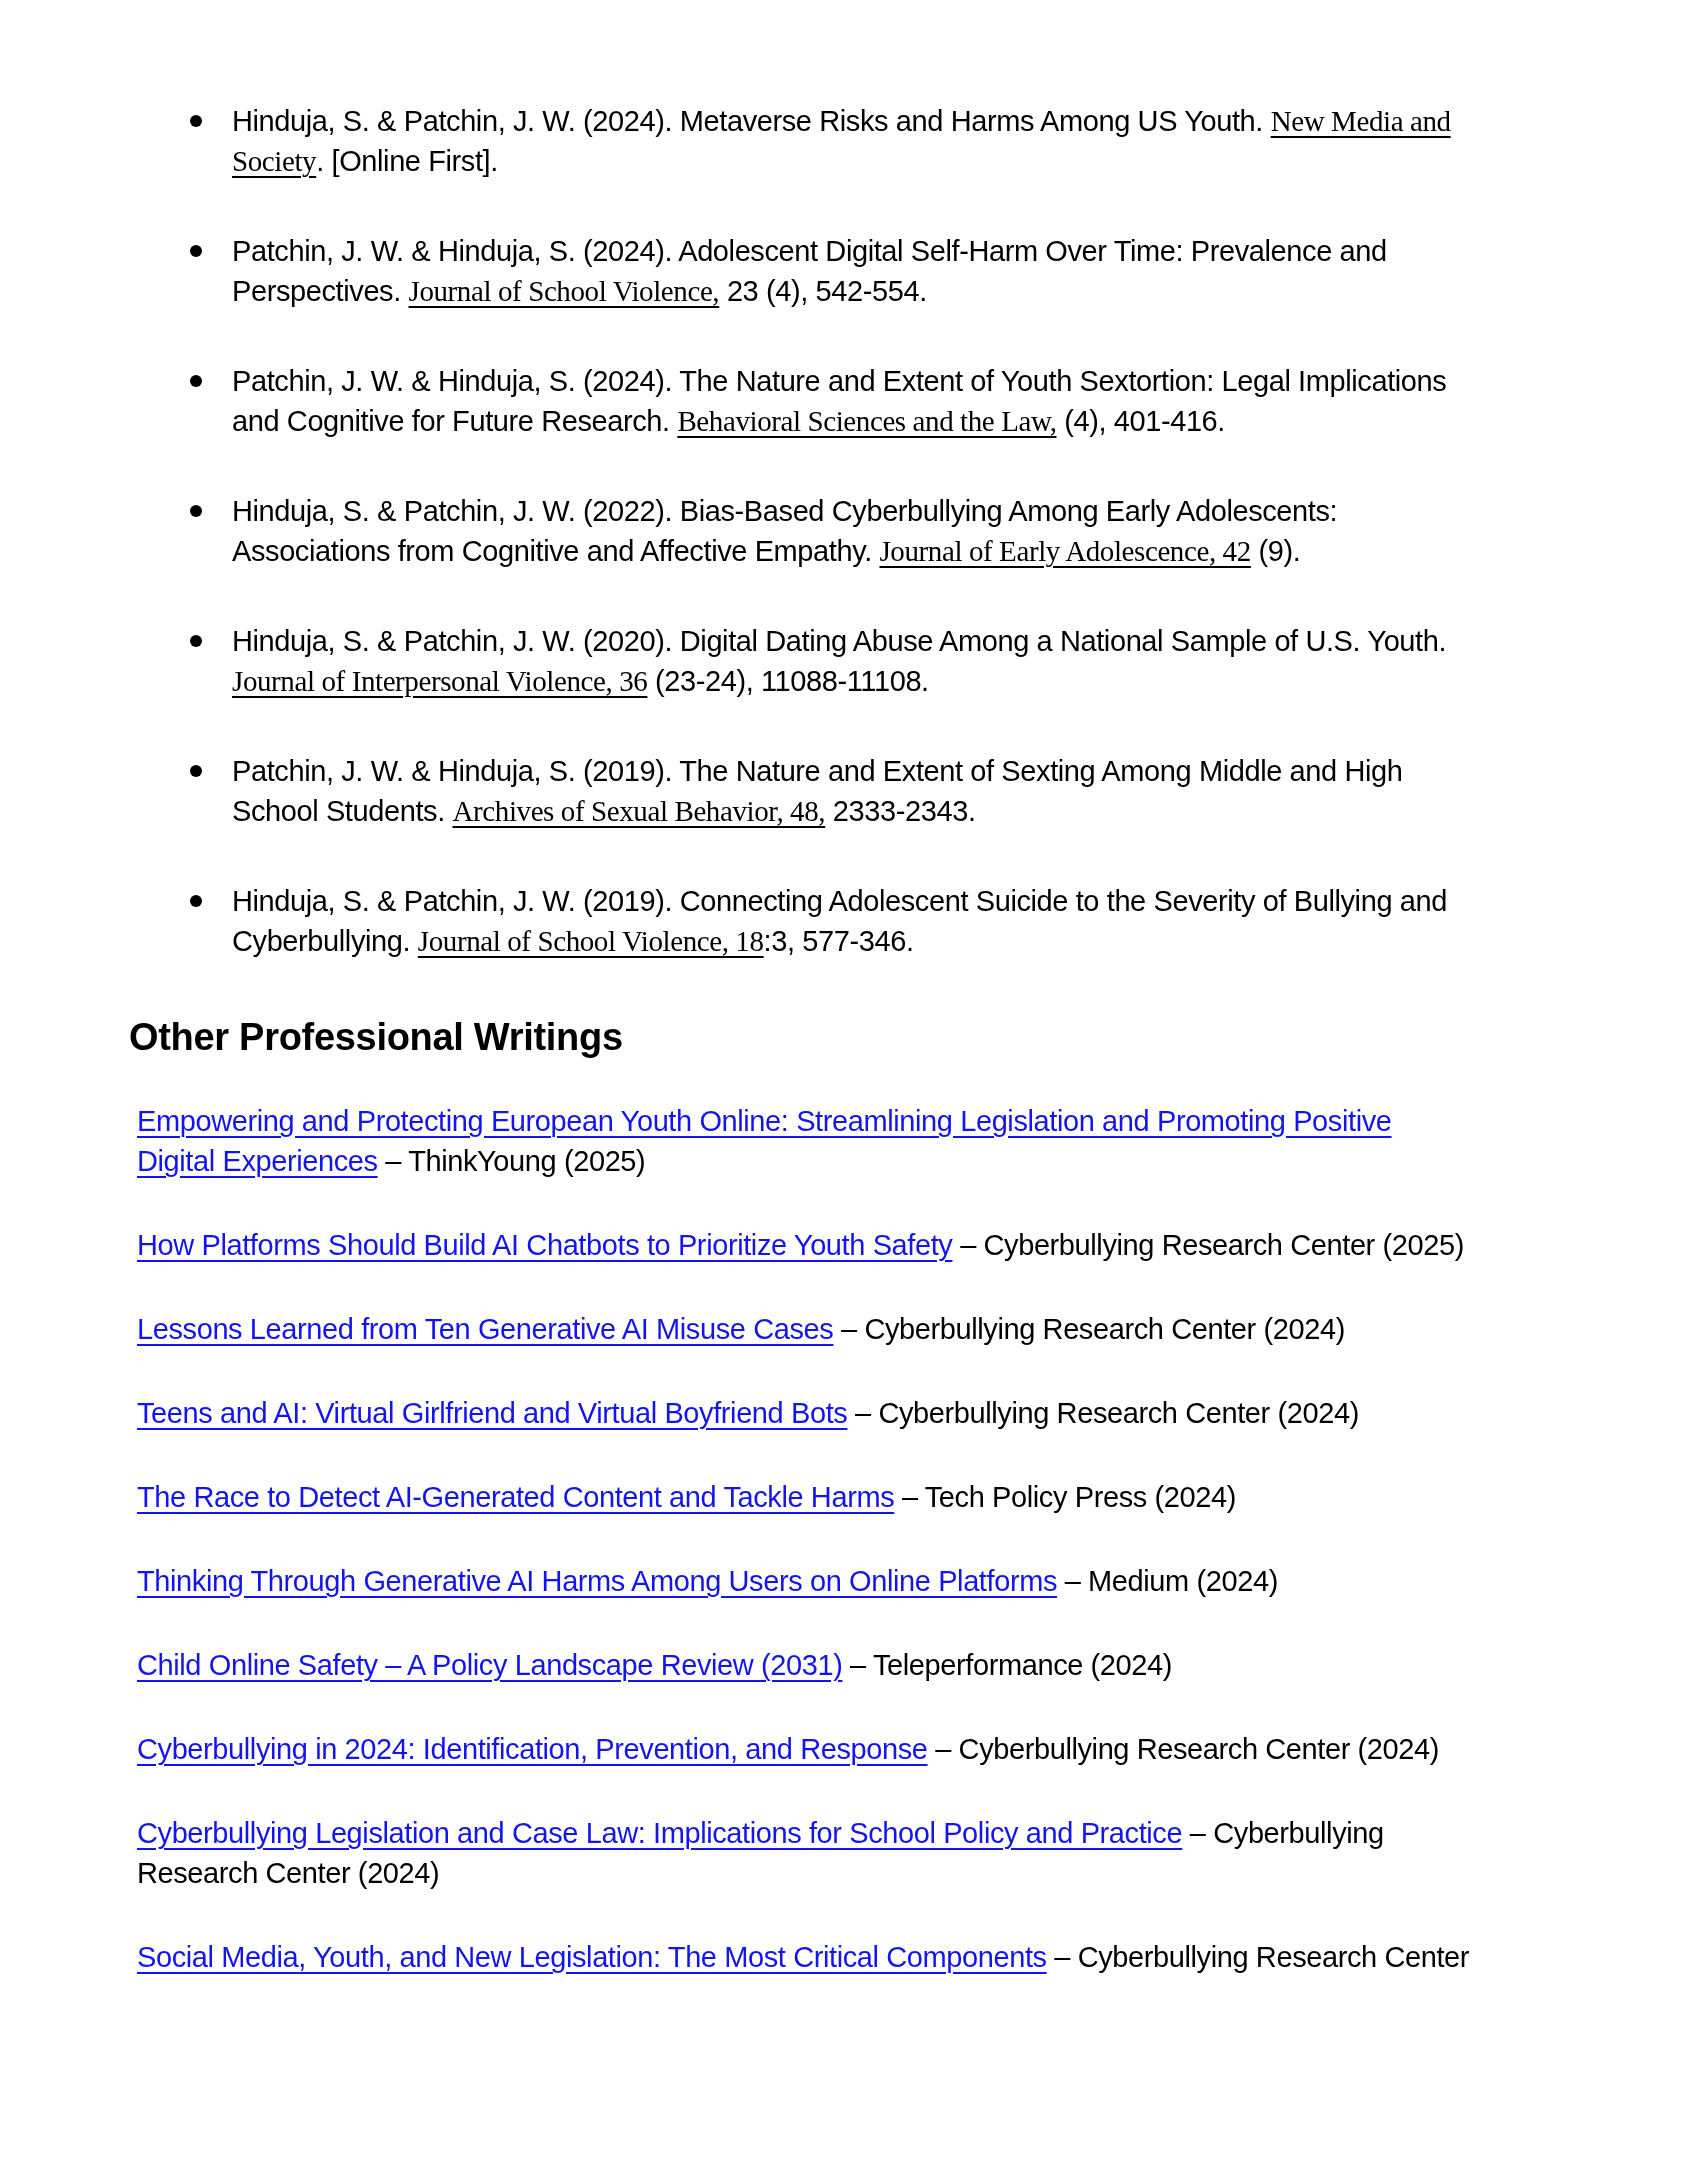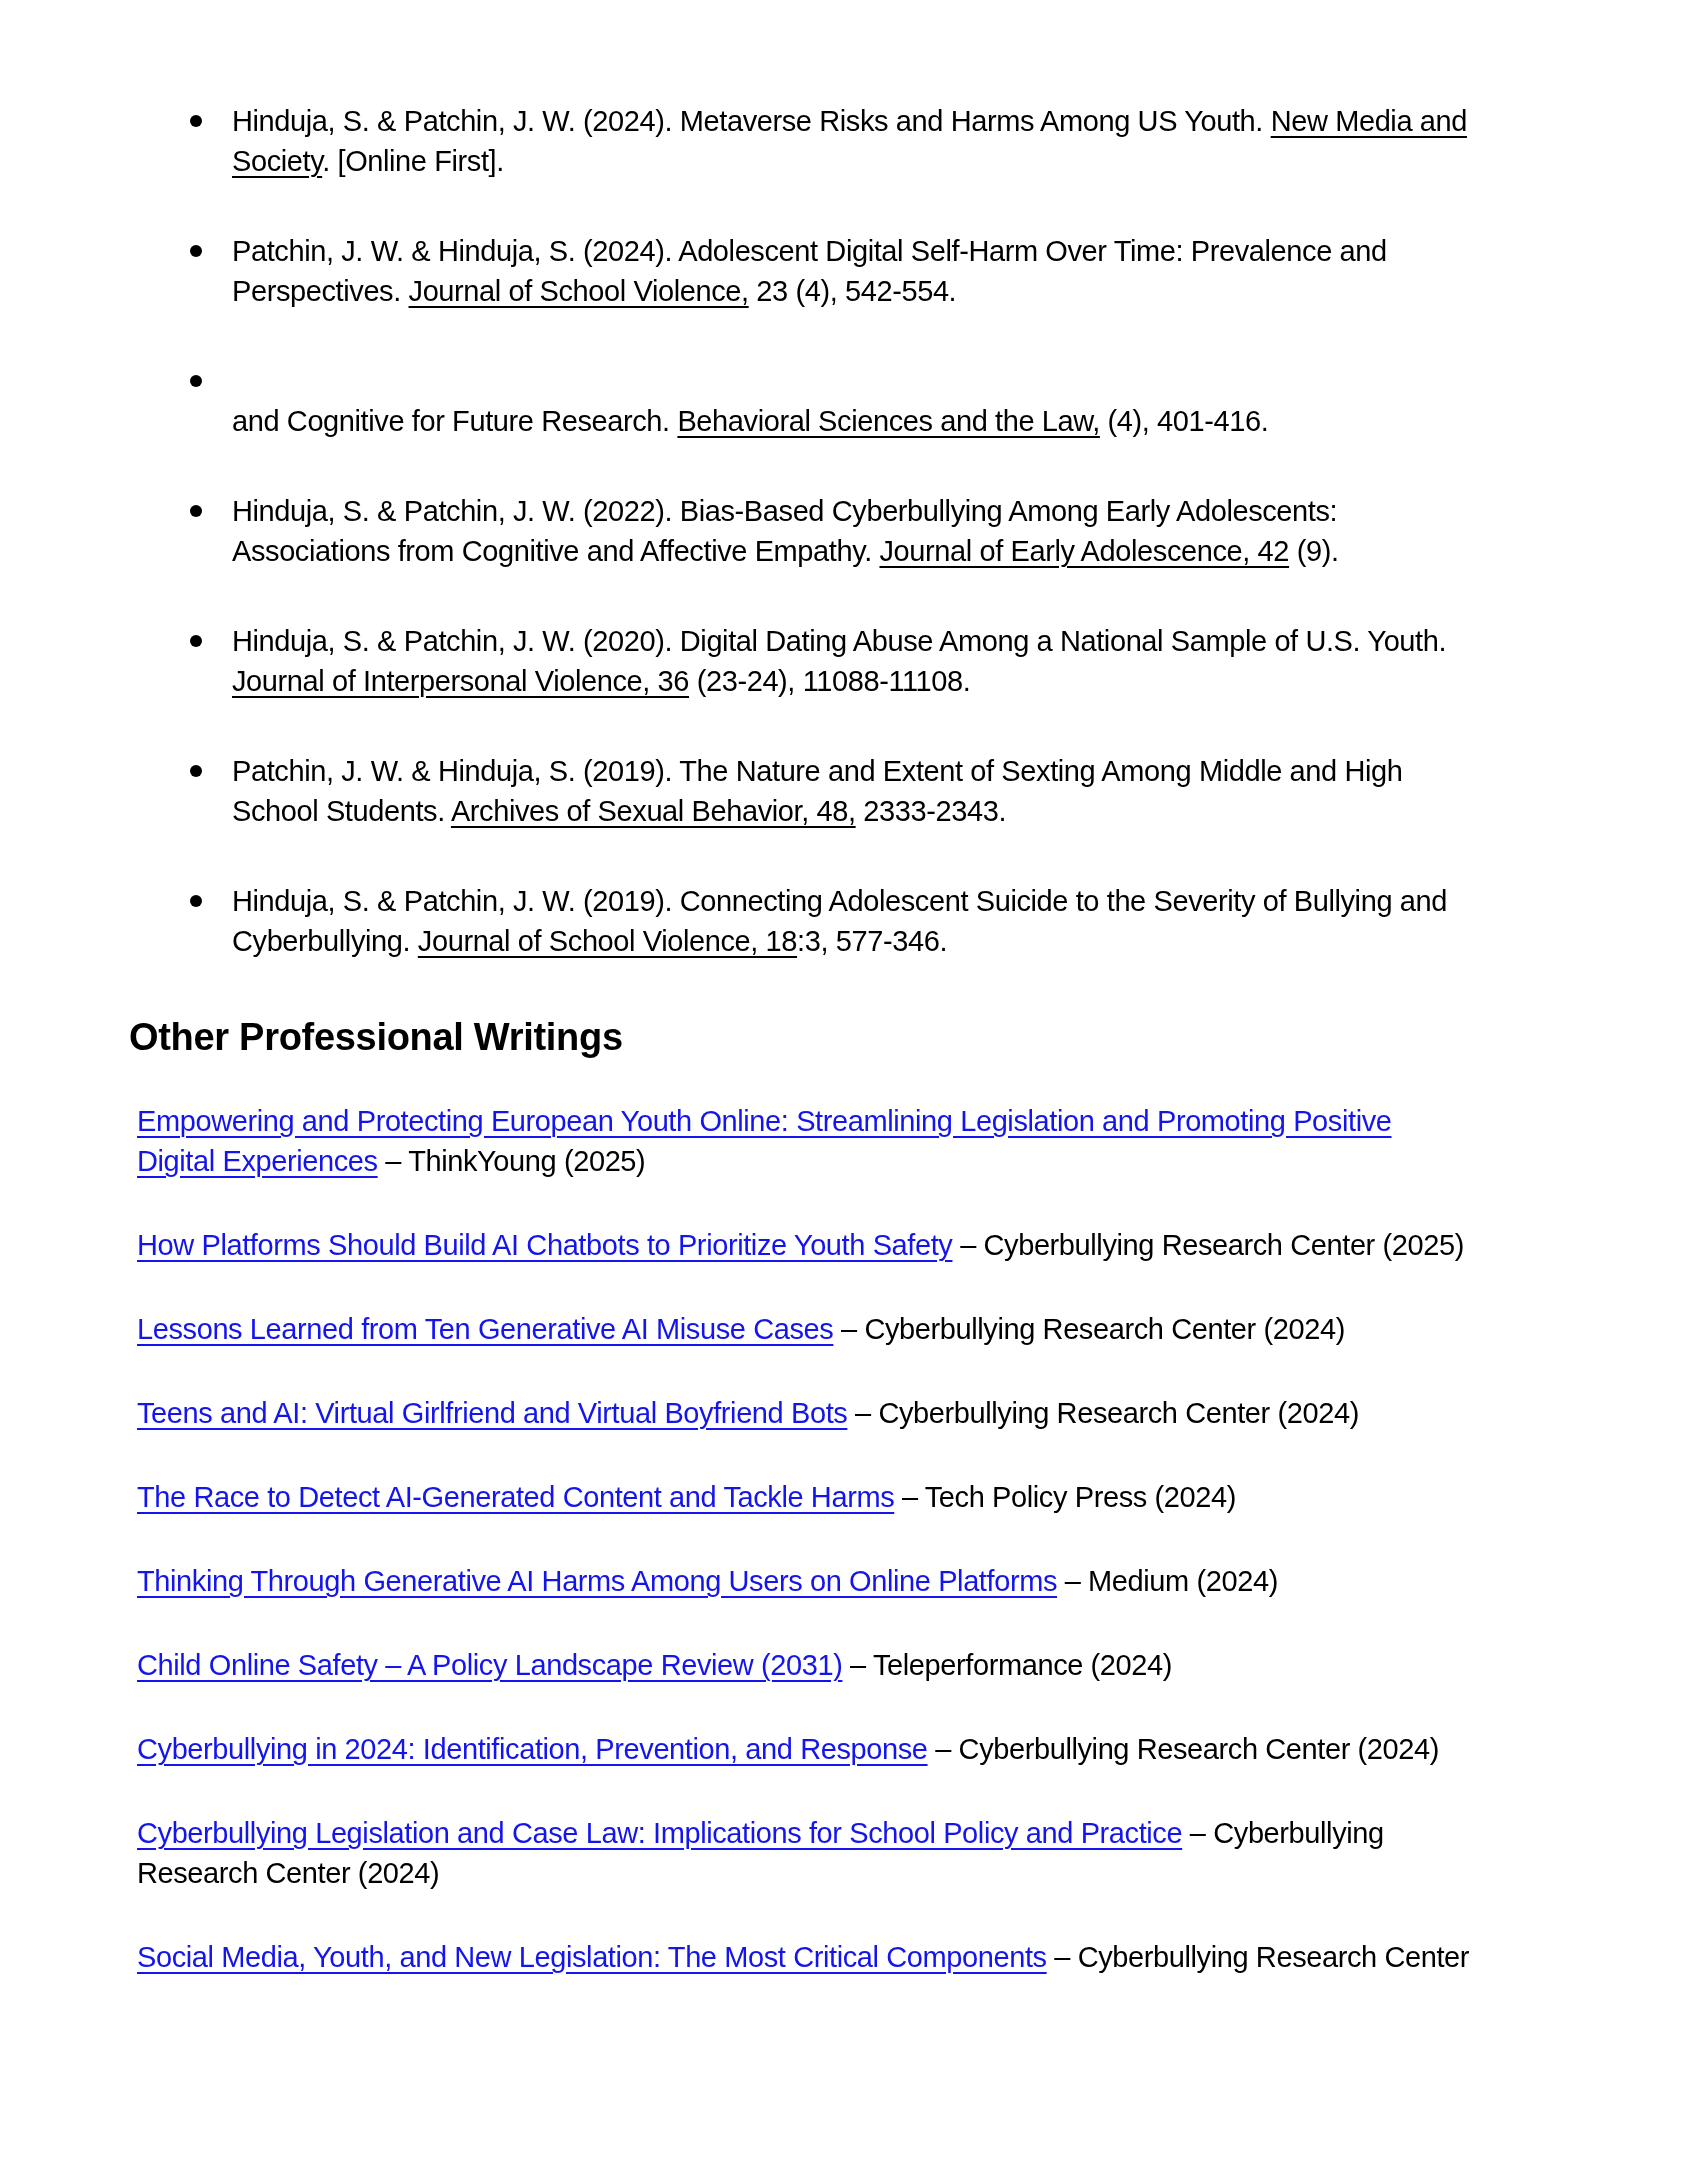--- a/index.html
+++ b/index.html
@@ -54,20 +54,21 @@
     line-height:40px;
     letter-spacing:-0.4px;
     margin:0 0 44px 8px;
     white-space:nowrap;
   }
   
   .u{
     text-decoration:underline;
     text-decoration-thickness:2px;
     text-underline-offset:4.6px;
+    font-family:Liberation Serif, serif;
   }
   a.link{
     color:var(--link-color);
     text-decoration:underline;
     text-decoration-thickness:2px;
     text-underline-offset:4.6px;
     cursor:pointer;
   }
 </style>
 </head>
@@ -79,21 +80,21 @@
     <li>
       <span class="dot"></span>
       <span><span>Hinduja, S. &amp; Patchin, J. W. (2024). Metaverse Risks and Harms Among US Youth. </span><span class="u">New Media and</span><br><span class="u">Society</span><span>. [Online First].</span></span>
     </li>
     <li>
       <span class="dot"></span>
       <span><span>Patchin, J. W. &amp; Hinduja, S. (2024). Adolescent Digital Self-Harm Over Time: Prevalence and</span><br><span>Perspectives. </span><span class="u">Journal of School Violence,</span><span> 23 (4), 542-554.</span></span>
     </li>
     <li>
       <span class="dot"></span>
-      <span><br><span>and Cognitive for Future Research. </span><span class="u">Behavioral Sciences and the Law,</span><span> (4), 401-416.</span></span>
+      <span><span>Patchin, J. W. &amp; Hinduja, S. (2024). The Nature and Extent of Youth Sextortion: Legal Implications</span><br><span>and Cognitive for Future Research. </span><span class="u">Behavioral Sciences and the Law,</span><span> (4), 401-416.</span></span>
     </li>
     <li>
       <span class="dot"></span>
       <span><span>Hinduja, S. &amp; Patchin, J. W. (2022). Bias-Based Cyberbullying Among Early Adolescents:</span><br><span>Associations from Cognitive and Affective Empathy. </span><span class="u">Journal of Early Adolescence, 42</span><span> (9).</span></span>
     </li>
     <li>
       <span class="dot"></span>
       <span><span>Hinduja, S. &amp; Patchin, J. W. (2020). Digital Dating Abuse Among a National Sample of U.S. Youth.</span><br><span class="u">Journal of Interpersonal Violence, 36</span><span> (23-24), 11088-11108.</span></span>
     </li>
     <li>

